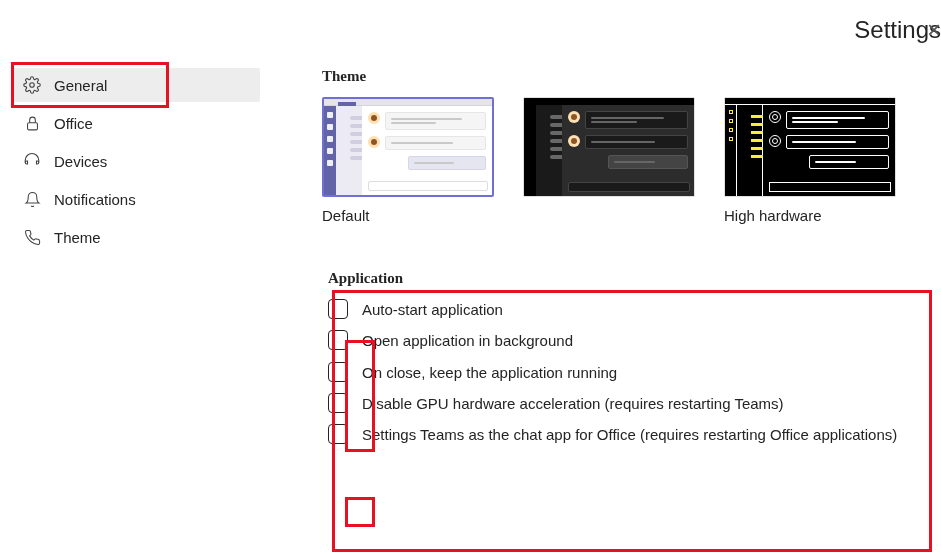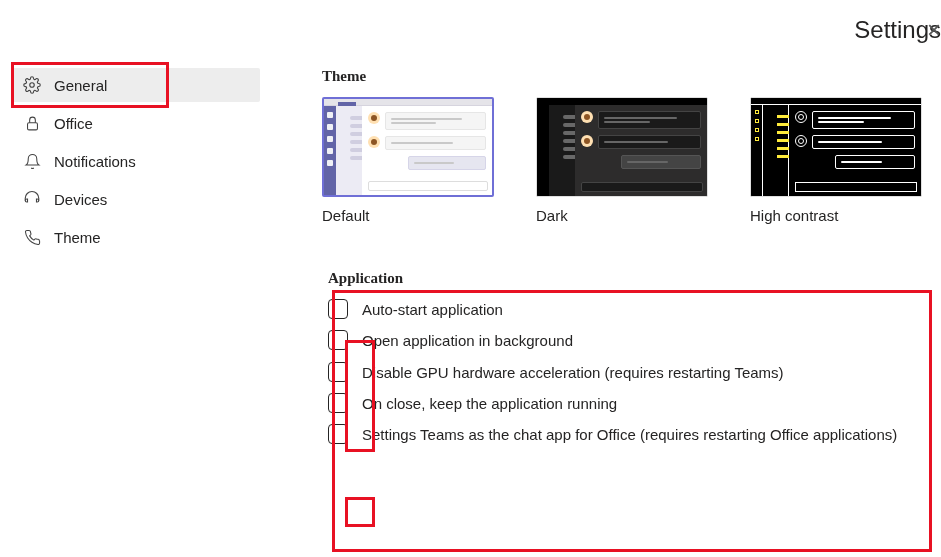--- a/index.html
+++ b/index.html
@@ -48,21 +48,21 @@
     width: 20px;
     margin-right: 12px;
     display: flex;
     align-items: center;
     justify-content: center;
     color: #444;
   }
   .sidebar-item .label { font-size: 15px; }
   .main { flex: 1; padding-left: 62px; padding-right: 4px; }
   .section-title { font-size: 15px; font-weight: 700; margin-bottom: 12px; font-family: Liberation Serif, serif; }
-  .themes { display: flex; gap: 42px; margin-bottom: 40px; }
+  .themes { display: flex; gap: 29px; margin-bottom: 40px; }
   .theme-card { width: 172px; cursor: pointer; }
   .theme-card.default .thumb { border: 2px solid #6f6fd6; }
   .thumb {
     width: 172px;
     height: 100px;
     border: 1px solid #e0e0e0;
     border-radius: 2px;
     overflow: hidden;
     position: relative;
     background: #fff;
@@ -160,35 +160,35 @@
       <span class="icon">
         <svg width="17" height="17" viewBox="0 0 24 24" fill="none" stroke="currentColor" stroke-width="1.5">
             <rect x="5" y="11" width="14" height="10" rx="2"></rect>
             <path d="M8 11V7a4 4 0 0 1 8 0v4"></path>
           </svg>
       </span>
       <span class="label">Office</span>
     </div>
     <div class="sidebar-item">
       <span class="icon">
+        <svg width="18" height="18" viewBox="0 0 24 24" fill="none" stroke="currentColor" stroke-width="1.5">
+            <path d="M3 14v-3a9 9 0 0 1 18 0v3"></path>
+            <path d="M21 14a2 2 0 0 1-2 2h-1v-4h1a2 2 0 0 1 2 2zM3 14a2 2 0 0 0 2 2h1v-4H5a2 2 0 0 0-2 2z"></path>
+          </svg>
+      </span>
+      <span class="label">Devices</span>
+    </div>
+    <div class="sidebar-item">
+      <span class="icon">
         <svg width="17" height="17" viewBox="0 0 24 24" fill="none" stroke="currentColor" stroke-width="1.5">
             <path d="M6 8a6 6 0 0 1 12 0c0 7 3 9 3 9H3s3-2 3-9"></path>
             <path d="M10.3 21a1.94 1.94 0 0 0 3.4 0"></path>
           </svg>
       </span>
       <span class="label">Notifications</span>
-    </div>
-    <div class="sidebar-item">
-      <span class="icon">
-        <svg width="18" height="18" viewBox="0 0 24 24" fill="none" stroke="currentColor" stroke-width="1.5">
-            <path d="M3 14v-3a9 9 0 0 1 18 0v3"></path>
-            <path d="M21 14a2 2 0 0 1-2 2h-1v-4h1a2 2 0 0 1 2 2zM3 14a2 2 0 0 0 2 2h1v-4H5a2 2 0 0 0-2 2z"></path>
-          </svg>
-      </span>
-      <span class="label">Devices</span>
     </div>
     <div class="sidebar-item">
       <span class="icon">
         <svg width="17" height="17" viewBox="0 0 24 24" fill="none" stroke="currentColor" stroke-width="1.5">
             <path d="M22 16.9v3a2 2 0 0 1-2.2 2 19.8 19.8 0 0 1-8.6-3.1 19.5 19.5 0 0 1-6-6A19.8 19.8 0 0 1 2.1 4.2 2 2 0 0 1 4.1 2h3a2 2 0 0 1 2 1.7c.1.9.3 1.8.6 2.6a2 2 0 0 1-.4 2.1L8 9.7a16 16 0 0 0 6 6l1.3-1.3a2 2 0 0 1 2.1-.4c.8.3 1.7.5 2.6.6a2 2 0 0 1 1.7 2z"></path>
           </svg>
       </span>
       <span class="label">Theme</span>
     </div>
   </div>
@@ -265,21 +265,20 @@
                 </div>
               </div>
             <div class="bubble">
                 <div class="bub-box own">
                   <div class="bub-line" style="width:60%"></div>
                 </div>
               </div>
           </div>
           <div class="th-dk-input"></div>
         </div>
-        <div class="theme-label">Dark</div>
       </div>
       <div class="theme-card th-hc">
         <div class="thumb">
           <div class="th-hc-bar"></div>
           <div class="th-hc-rail">
               <div class="th-hc-rail-dot"></div>
               <div class="th-hc-rail-dot"></div>
               <div class="th-hc-rail-dot"></div>
               <div class="th-hc-rail-dot"></div>
             </div>
@@ -306,41 +305,41 @@
                 </div>
               </div>
             <div class="bubble">
                 <div class="bub-box own">
                   <div class="bub-line" style="width:60%"></div>
                 </div>
               </div>
           </div>
           <div class="th-hc-input"></div>
         </div>
-        <div class="theme-label">High contrast</div>
+        <div class="theme-label">High hardware</div>
       </div>
     </div>
 
     <div class="app-section">
       <div class="section-title">Application</div>
       <div class="option-row">
         <div class="chk"></div>
         <div class="opt-label">Auto-start application</div>
       </div>
       <div class="option-row">
         <div class="chk"></div>
         <div class="opt-label">Open application in background</div>
       </div>
       <div class="option-row">
         <div class="chk"></div>
+        <div class="opt-label">On close, keep the application running</div>
+      </div>
+      <div class="option-row">
+        <div class="chk"></div>
         <div class="opt-label">Disable GPU hardware acceleration (requires restarting Teams)</div>
-      </div>
-      <div class="option-row">
-        <div class="chk"></div>
-        <div class="opt-label">On close, keep the application running</div>
       </div>
       <div class="option-row">
         <div class="chk"></div>
         <div class="opt-label">Settings Teams as the chat app for Office (requires restarting Office applications)</div>
       </div>
     </div>
   </div>
 </div>
 
 <div class="anno anno-sidebar"></div>

